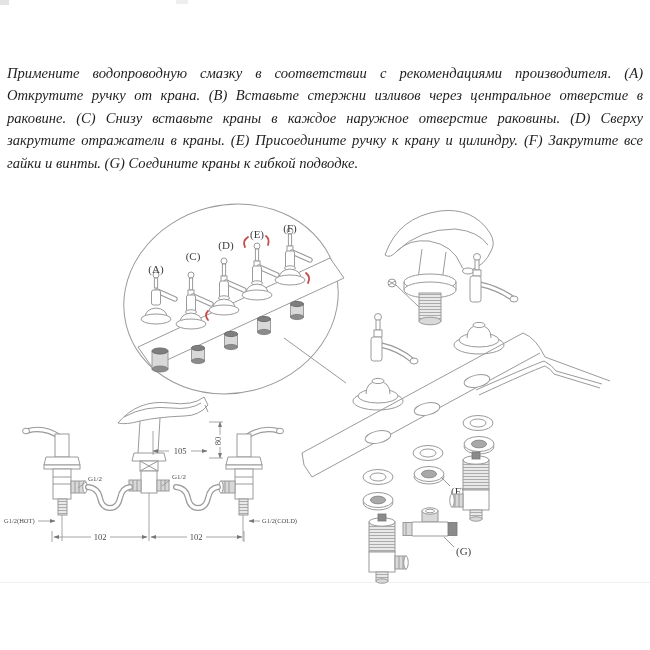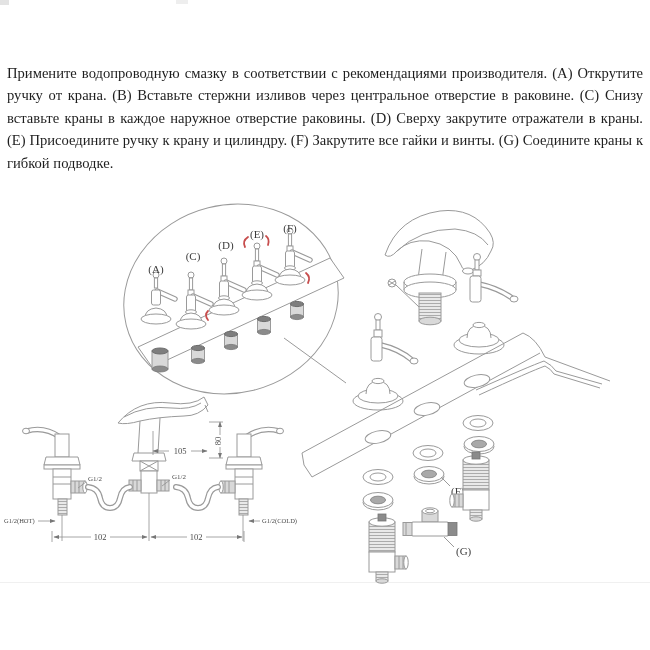--- a/index.html
+++ b/index.html
@@ -4,21 +4,21 @@
 <style>
   html,body{margin:0;padding:0;}
   body{
     width:650px;height:650px;position:relative;background:#ffffff;
     font-family:"Liberation Serif", serif; overflow:hidden;
   }
   .scan-artifact{position:absolute;background:#e3e3e3;}
   #instructions{
     position:absolute;left:7px;top:62px;width:636px;
     font-size:14.6px;line-height:22.4px;color:#1e1e1e;
-    text-align:justify;margin:0;
+    text-align:justify;margin:0;font-style:italic;
   }
   #diagram{position:absolute;left:0;top:185px;}
   .s{fill:none;stroke:#9a9a9a;stroke-width:1;}
   .w{fill:#ffffff;stroke:#9a9a9a;stroke-width:1;}
   .g{fill:#d9d9d9;stroke:#9a9a9a;stroke-width:1;}
   .dk{fill:#8b8b8b;stroke:#767676;stroke-width:0.8;}
   .lever-o{fill:none;stroke:#9a9a9a;stroke-width:5.5;stroke-linecap:round;}
   .lever-i{fill:none;stroke:#ffffff;stroke-width:3.2;stroke-linecap:round;}
   .red{fill:none;stroke:#c74d4d;stroke-width:1.8;stroke-linecap:round;}
   .lbl{font-family:"Liberation Serif",serif;fill:#3b3b3b;}

